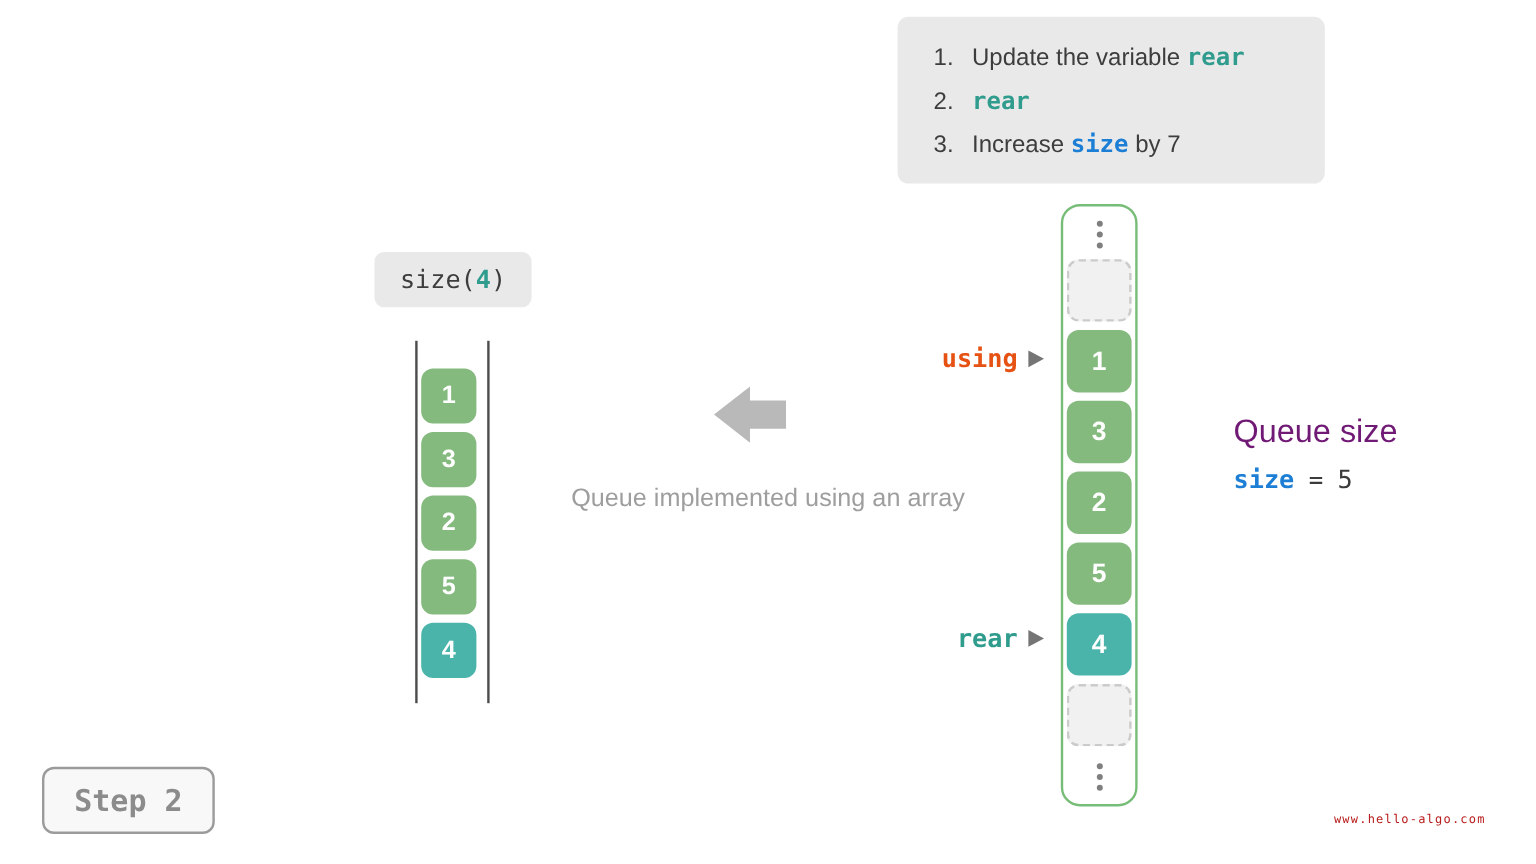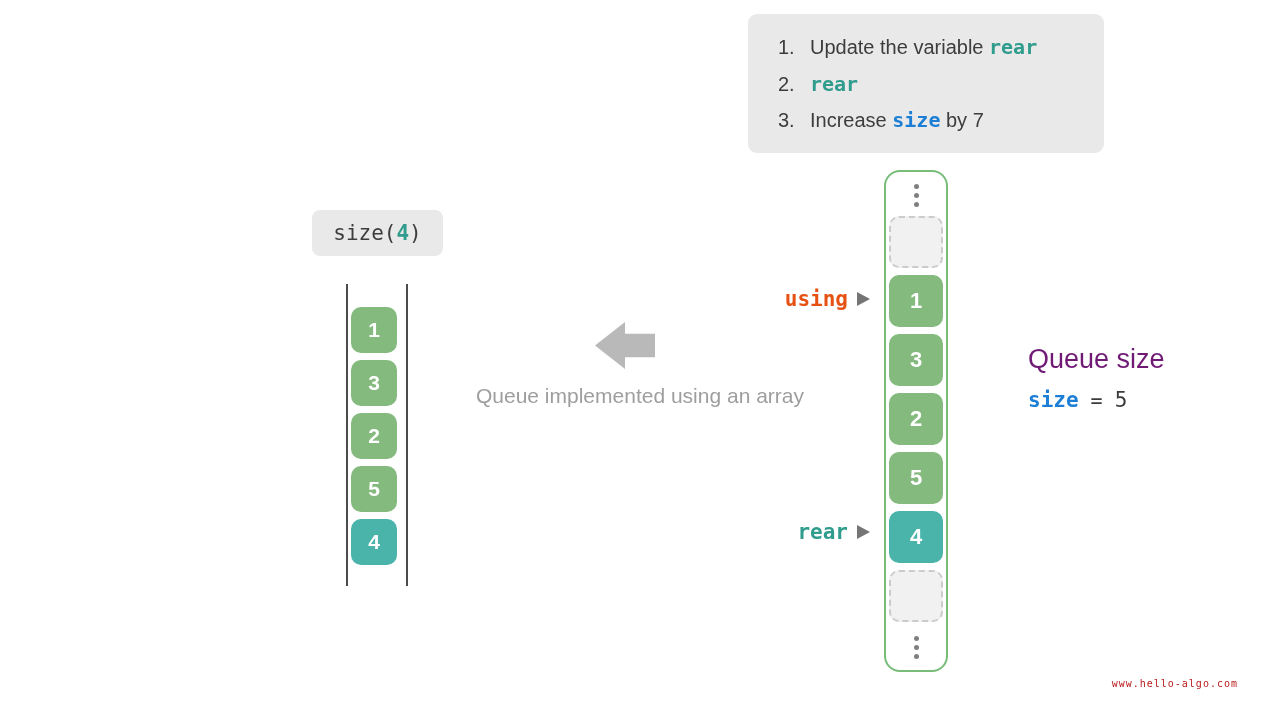--- a/index.html
+++ b/index.html
@@ -63,21 +63,21 @@
   .block-arrow {
     position: absolute;
     left: 595px; top: 322px;
     width: 60px; height: 47px;
     background: #b9b9b9;
     -webkit-clip-path: polygon(0% 50%, 50% 0%, 50% 25%, 100% 25%, 100% 75%, 50% 75%, 50% 100%);
     clip-path: polygon(0% 50%, 50% 0%, 50% 25%, 100% 25%, 100% 75%, 50% 75%, 50% 100%);
   }
   .caption {
     position: absolute;
-    left: 440px; top: 384px;
+    left: 440px; top: 404px;
     width: 400px;
     text-align: center;
     font-size: 21px;
     color: #9e9e9e;
   }
 
   
   .array-container {
     position: absolute;
     left: 884px; top: 170px;
@@ -225,16 +225,17 @@
 
   <div class="queue-size">
     <div class="qs-title">Queue size</div>
     <div class="qs-row">
       <span class="qs-var">size</span>
       <span class="qs-eq">=</span>
       <span class="qs-val">5</span>
     </div>
   </div>
 
+  <div class="step-box">Step 2</div>
 
   <div class="watermark">www.hello-algo.com</div>
 
 </div>
 
 </body></html>

